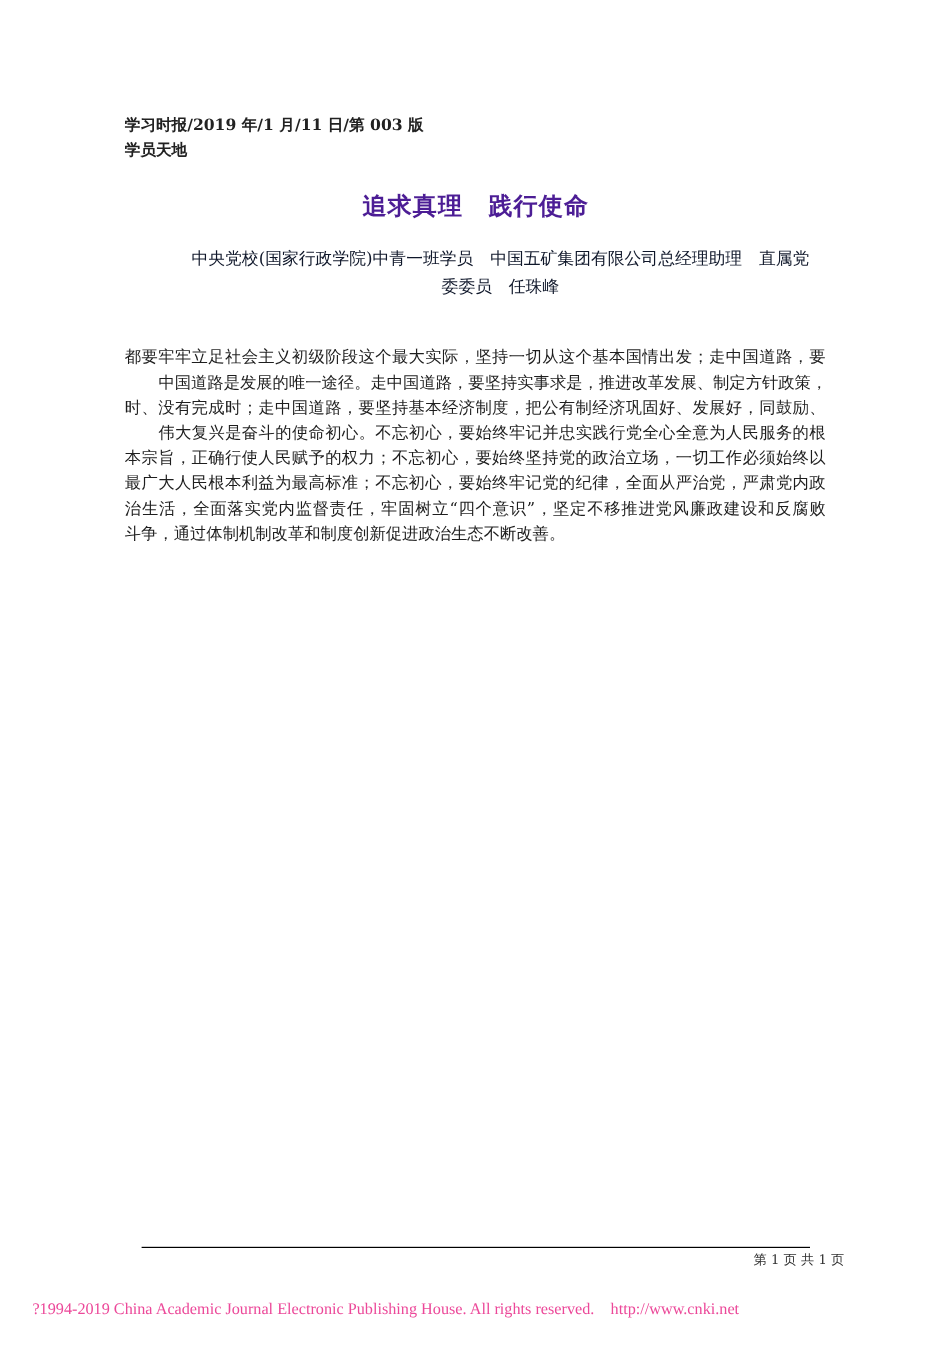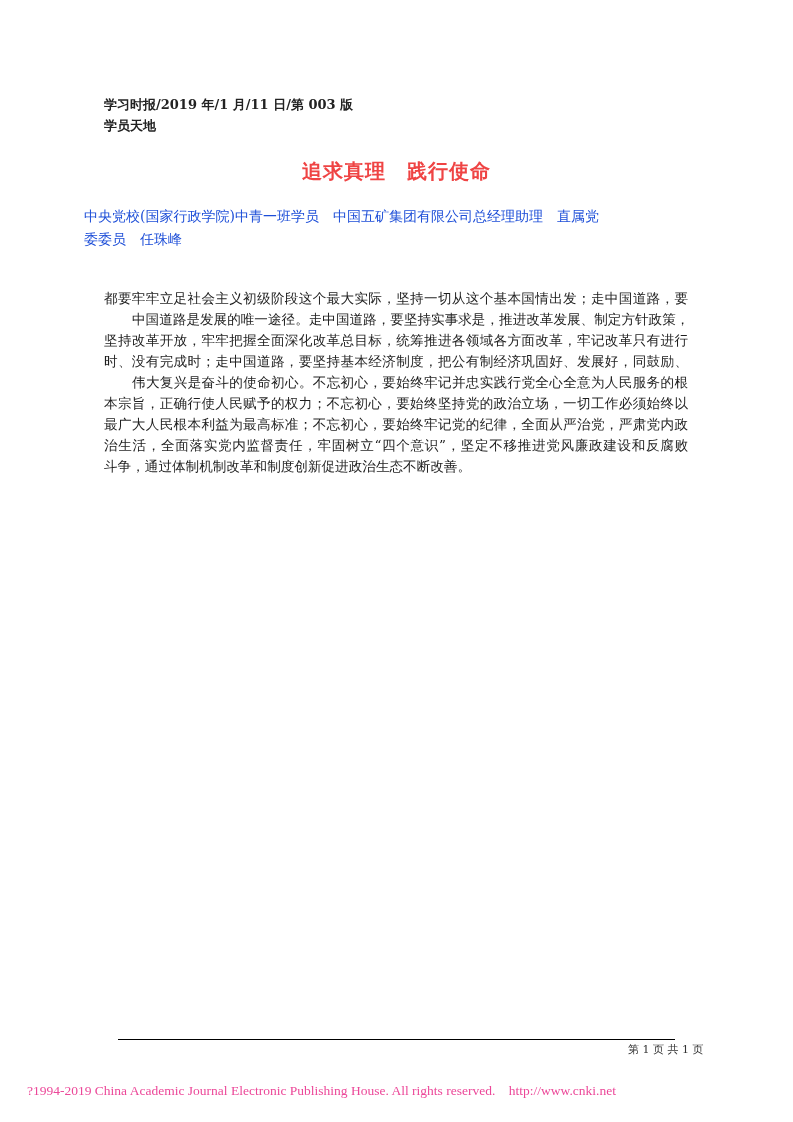--- a/index.html
+++ b/index.html
@@ -28,32 +28,32 @@
     .title {
       position: absolute;
       left: 0;
       width: 793px;
       top: 158px;
       text-align: center;
       font-family: "DejaVu Sans", "Liberation Sans", sans-serif;
       font-weight: bold;
       font-size: 20px;
       letter-spacing: 1px;
-      color: #ef4444;
+      color: #4c1d95;
       white-space: pre;
     }
     .author {
       position: absolute;
-      left: 84px;
+      left: 117px;
       width: 600px;
       top: 205px;
       font-size: 14px;
       line-height: 23px;
-      text-align: left;
-      color: #1d4ed8;
+      text-align: center;
+      color: #0f172a;
     }
     .author div { white-space: pre; }
     .body {
       position: absolute;
       left: 104px;
       top: 288px;
       width: 590px;
       font-size: 13.6px;
       line-height: 21px;
       color: #1e1e1e;
@@ -112,21 +112,20 @@
 
 <div class="author">
   <div>中央党校(国家行政学院)中青一班学员　中国五矿集团有限公司总经理助理　直属党</div>
   <div>委委员　任珠峰</div>
 </div>
 
 <div class="body">
   <div>
     <div class="line">都要牢牢立足社会主义初级阶段这个最大实际，坚持一切从这个基本国情出发；走中国道路，要</div>
     <div class="line first">中国道路是发展的唯一途径。走中国道路，要坚持实事求是，推进改革发展、制定方针政策，</div>
-    <div class="line">坚持改革开放，牢牢把握全面深化改革总目标，统筹推进各领域各方面改革，牢记改革只有进行</div>
     <div class="line">时、没有完成时；走中国道路，要坚持基本经济制度，把公有制经济巩固好、发展好，同鼓励、</div>
   </div>
   <div>
     <div class="line first">伟大复兴是奋斗的使命初心。不忘初心，要始终牢记并忠实践行党全心全意为人民服务的根</div>
     <div class="line">本宗旨，正确行使人民赋予的权力；不忘初心，要始终坚持党的政治立场，一切工作必须始终以</div>
     <div class="line">最广大人民根本利益为最高标准；不忘初心，要始终牢记党的纪律，全面从严治党，严肃党内政</div>
     <div class="line">治生活，全面落实党内监督责任，牢固树立“四个意识”，坚定不移推进党风廉政建设和反腐败</div>
     <div class="line last">斗争，通过体制机制改革和制度创新促进政治生态不断改善。</div>
   </div>
 </div>

